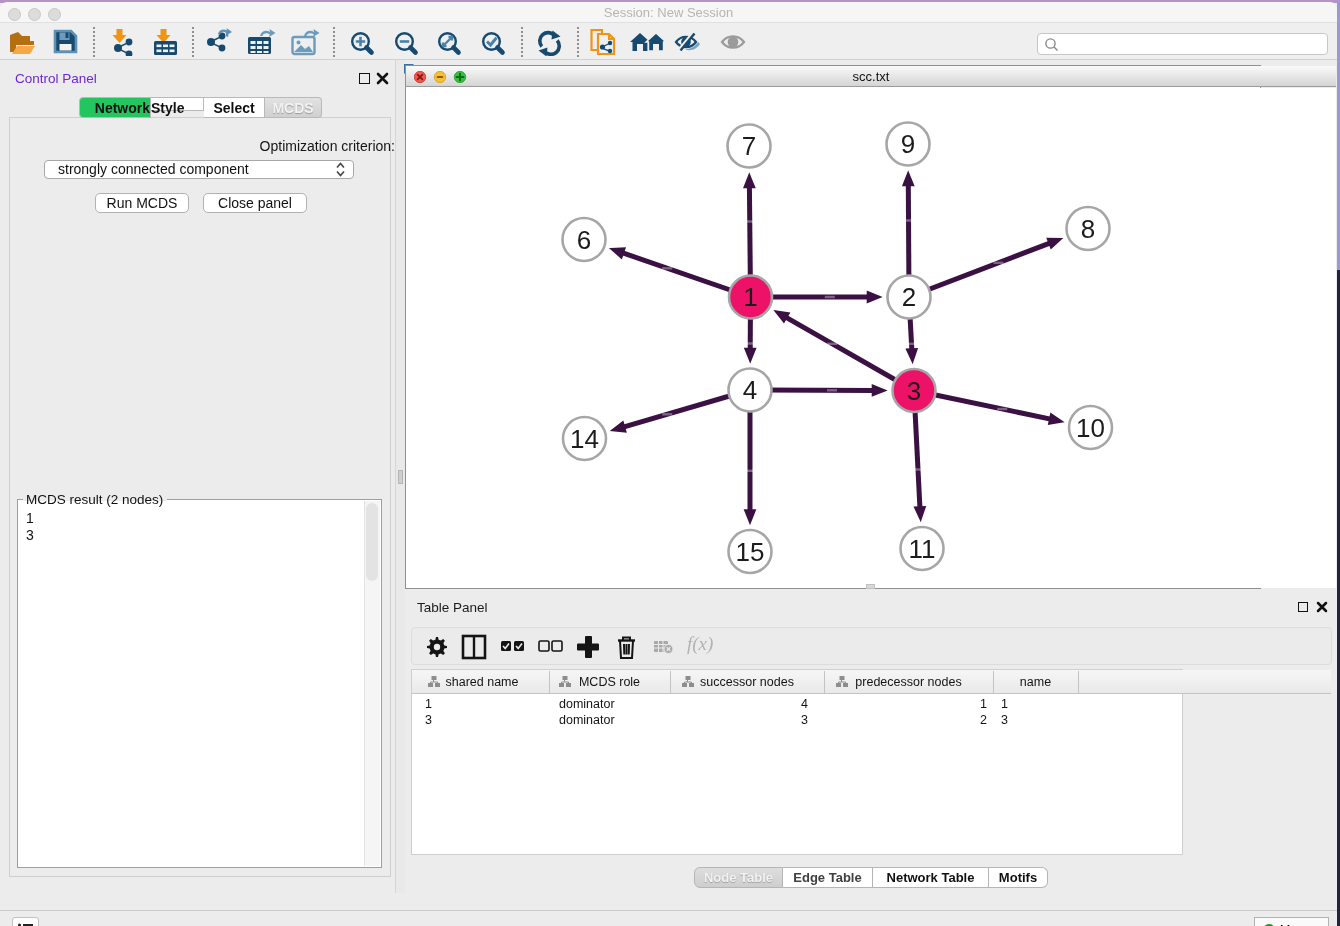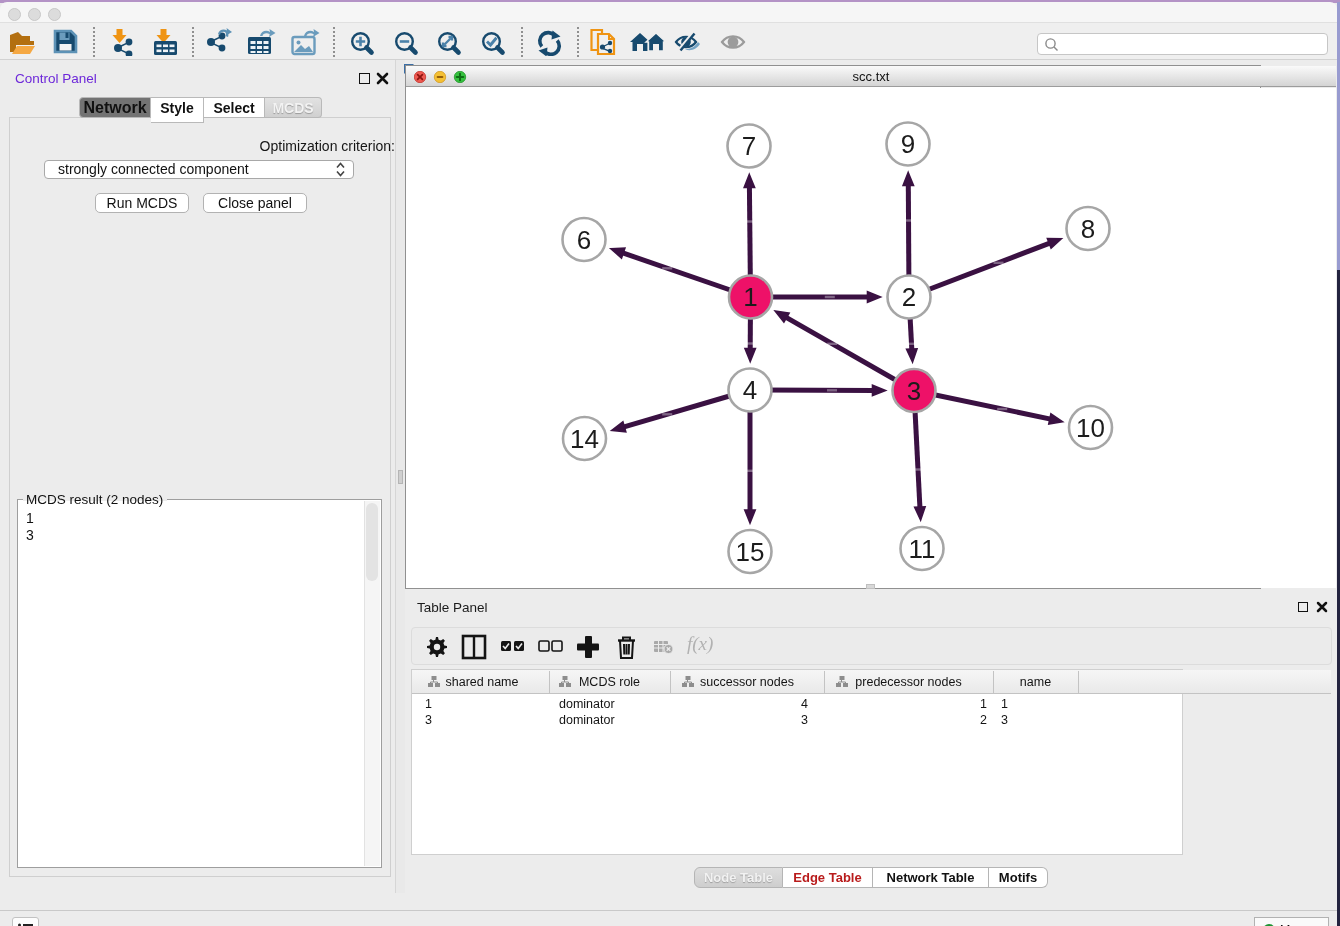--- a/index.html
+++ b/index.html
@@ -11,20 +11,21 @@
 
 <div class="abs" style="left:0;top:0;width:1340px;height:3px;background:#b493c6;"></div>
 
 <div class="abs" style="left:1337px;top:2px;width:3px;height:268px;background:#989bd0;"></div>
 <div class="abs" style="left:1337px;top:270px;width:3px;height:656px;background:#23233f;"></div>
 
 <div class="abs" style="left:0;top:2px;width:1337px;height:21px;background:#f6f6f6;border-radius:7px 7px 0 0;border-bottom:1px solid #e0e0e0;">
   <div class="abs" style="left:8px;top:6px;width:13px;height:13px;border-radius:50%;background:#dcdcdc;border:1px solid #c8c8c8;"></div>
   <div class="abs" style="left:28px;top:6px;width:13px;height:13px;border-radius:50%;background:#dcdcdc;border:1px solid #c8c8c8;"></div>
   <div class="abs" style="left:48px;top:6px;width:13px;height:13px;border-radius:50%;background:#dcdcdc;border:1px solid #c8c8c8;"></div>
+  <div class="abs" style="left:0;top:3px;width:1337px;text-align:center;font-size:13px;color:#b5b5b5;">Session: New Session</div>
 </div>
 
 <div id="toolbar" class="abs" style="left:0;top:23px;width:1337px;height:37px;background:#efefef;border-bottom:1px solid #d2d2d2;">
 
   <div class="abs" style="left:93px;top:4px;height:30px;border-left:2px dotted #8f8f8f;"></div>
   <div class="abs" style="left:192px;top:4px;height:30px;border-left:2px dotted #8f8f8f;"></div>
   <div class="abs" style="left:333px;top:4px;height:30px;border-left:2px dotted #8f8f8f;"></div>
   <div class="abs" style="left:521px;top:4px;height:30px;border-left:2px dotted #8f8f8f;"></div>
   <div class="abs" style="left:577px;top:4px;height:30px;border-left:2px dotted #8f8f8f;"></div>
 
@@ -186,22 +187,22 @@
 <div id="cpanel" class="abs" style="left:0;top:60px;width:395px;height:833px;background:#ececec;">
   <div class="abs" style="left:15px;top:11px;font-size:13.5px;color:#6d28d9;">Control Panel</div>
   <div class="abs" style="left:359px;top:13px;width:11px;height:11px;border:1.6px solid #111;"></div>
   <svg class="abs" style="left:376px;top:12px;" width="13" height="13" viewBox="0 0 13 13">
       <path d="M2 2 L11 11 M11 2 L2 11" stroke="#111" stroke-width="2.6" stroke-linecap="round"></path>
     </svg>
 
   <div class="abs" style="left:9px;top:57px;width:382px;height:760px;border:1px solid #cfcfcf;background:#ececec;"></div>
 
   <div class="abs" style="left:79px;top:37px;height:21px;">
-    <div class="abs" style="left:0;top:0;width:72px;height:21px;background:#737373;border:1px solid #b9b9b9;border-radius:4px 0 0 4px;font-size:16px;font-weight:bold;text-align:center;line-height:20px;color:#111;">Network</div>
-    <div class="abs" style="left:72px;top:0;width:53px;height:26px;background:#fff;border:1px solid #b9b9b9;border-left:none;font-size:14px;font-weight:bold;text-align:center;line-height:20px;color:#111;">Style</div>
+    <div class="abs" style="left:0;top:0;width:72px;height:21px;background:#22c55e;border:1px solid #b9b9b9;border-radius:4px 0 0 4px;font-size:14px;font-weight:bold;text-align:right;line-height:20px;color:#111;">Network</div>
+    <div class="abs" style="left:72px;top:0;width:53px;height:14px;background:#fff;border:1px solid #b9b9b9;border-left:none;font-size:14px;font-weight:bold;text-align:left;line-height:20px;color:#111;">Style</div>
     <div class="abs" style="left:125px;top:0;width:61px;height:21px;background:#fff;border:1px solid #b9b9b9;border-left:none;font-size:14px;font-weight:bold;text-align:center;line-height:20px;color:#111;">Select</div>
     <div class="abs" style="left:186px;top:0;width:57px;height:21px;background:linear-gradient(#e2e2e2,#d0d0d0);border:1px solid #b9b9b9;border-left:none;border-radius:0 4px 4px 0;font-size:14px;font-weight:bold;text-align:center;line-height:20px;color:#f3f3f3;text-shadow:0 1px 1px #9a9a9a;">MCDS</div>
   </div>
 
   <div class="abs" style="left:0;top:78px;width:395px;text-align:right;font-size:14px;color:#151515;">Optimization criterion:</div>
   <div class="abs" style="left:44px;top:100px;width:310px;height:19px;background:#fff;border:1px solid #a8a8a8;border-radius:4px;font-size:14px;line-height:17px;color:#111;padding-left:13px;">strongly connected component
     <svg width="11" height="15" style="position:absolute;right:7px;top:1px;" viewBox="0 0 11 15">
         <path d="M2 5.5 L5.5 1.5 L9 5.5" fill="none" stroke="#444" stroke-width="1.6"></path>
         <path d="M2 9.5 L5.5 13.5 L9 9.5" fill="none" stroke="#444" stroke-width="1.6"></path>
       </svg>
@@ -428,21 +429,21 @@
       <div class="abs" style="left:13px;top:0;">3</div>
       <div class="abs" style="left:147px;top:0;">dominator</div>
       <div class="abs" style="left:258px;top:0;width:138px;text-align:right;">3</div>
       <div class="abs" style="left:412px;top:0;width:163px;text-align:right;">2</div>
       <div class="abs" style="left:589px;top:0;">3</div>
     </div>
   </div>
 
   <div class="abs" style="left:289px;top:271px;height:21px;">
     <div class="abs" style="left:0;top:0;width:89px;height:21px;background:linear-gradient(#dedede,#cecece);border:1px solid #b5b5b5;border-radius:6px 0 0 6px;font-size:13px;font-weight:bold;text-align:center;line-height:20px;color:#f2f2f2;text-shadow:0 1px 1px #9e9e9e;">Node Table</div>
-    <div class="abs" style="left:89px;top:0;width:90px;height:21px;background:#fff;border:1px solid #b5b5b5;border-left:none;font-size:13px;font-weight:bold;text-align:center;line-height:20px;color:#b91c1c;">Edge Table</div>
+    <div class="abs" style="left:89px;top:0;width:90px;height:21px;background:#fff;border:1px solid #b5b5b5;border-left:none;font-size:13px;font-weight:bold;text-align:center;line-height:20px;color:#404040;">Edge Table</div>
     <div class="abs" style="left:179px;top:0;width:116px;height:21px;background:#fff;border:1px solid #b5b5b5;border-left:none;font-size:13px;font-weight:bold;text-align:center;line-height:20px;color:#111;">Network Table</div>
     <div class="abs" style="left:295px;top:0;width:59px;height:21px;background:#fff;border:1px solid #b5b5b5;border-left:none;border-radius:0 6px 6px 0;font-size:13px;font-weight:bold;text-align:center;line-height:20px;color:#111;">Motifs</div>
   </div>
 </div>
 
 <div class="abs" style="left:0;top:910px;width:1337px;height:45px;background:#ececec;border-top:1px solid #c9c9c9;font-style:italic;">
   <div class="abs" style="left:12px;top:6px;width:27px;height:25px;background:#fdfdfd;border:1px solid #c2c2c2;border-radius:3px;">
     <svg width="15" height="13" style="position:absolute;left:5px;top:5px;" viewBox="0 0 15 13">
       <circle cx="1.5" cy="2" r="1.5" fill="#222"></circle>
         <rect x="5" y="1" width="10" height="2.2" fill="#222"></rect>

